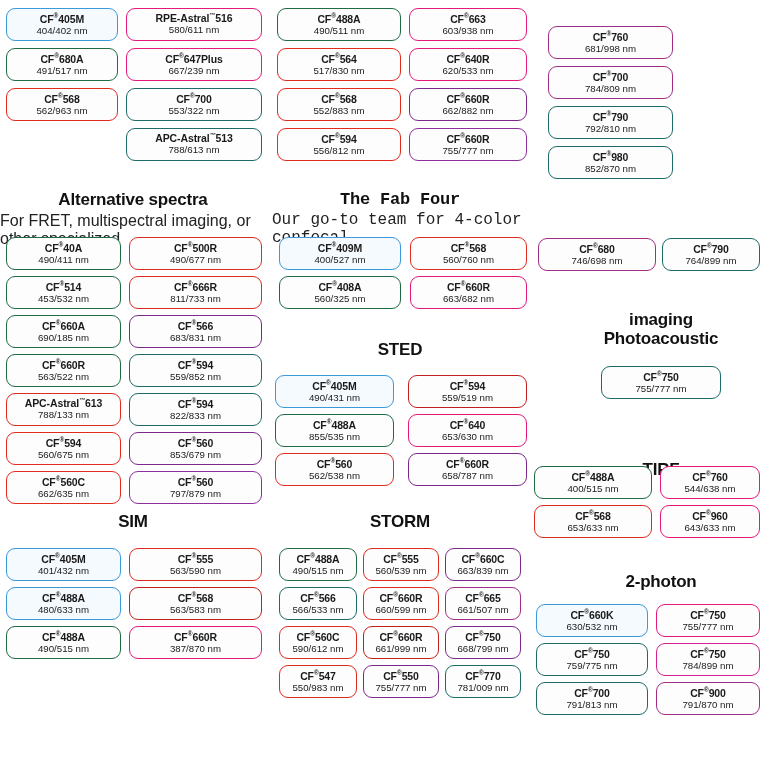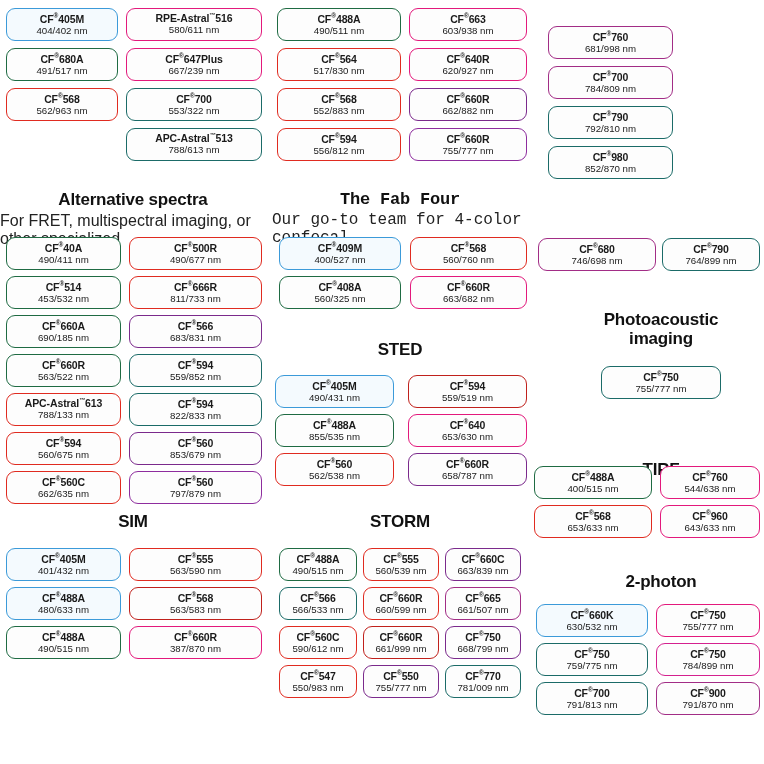--- a/index.html
+++ b/index.html
@@ -142,21 +142,21 @@
       <div class="dye-box c-pink" style="height: 33px;">
         <div class="dye-name">CF<span class="reg">®</span>663</div>
         <div class="dye-spec">603/938 nm</div>
       </div>
       <div class="dye-box c-red" style="height: 33px;">
         <div class="dye-name">CF<span class="reg">®</span>564</div>
         <div class="dye-spec">517/830 nm</div>
       </div>
       <div class="dye-box c-pink" style="height: 33px;">
         <div class="dye-name">CF<span class="reg">®</span>640R</div>
-        <div class="dye-spec">620/927 nm</div>
+        <div class="dye-spec">620/533 nm</div>
       </div>
       <div class="dye-box c-red" style="height: 33px;">
         <div class="dye-name">CF<span class="reg">®</span>568</div>
         <div class="dye-spec">552/883 nm</div>
       </div>
       <div class="dye-box c-purple" style="height: 33px;">
         <div class="dye-name">CF<span class="reg">®</span>660R</div>
         <div class="dye-spec">662/882 nm</div>
       </div>
       <div class="dye-box c-red" style="height: 33px;">
@@ -400,22 +400,22 @@
         <div class="dye-name">CF<span class="reg">®</span>680</div>
         <div class="dye-spec">746/698 nm</div>
       </div>
       <div class="dye-box c-teal" style="height: 33px;">
         <div class="dye-name">CF<span class="reg">®</span>790</div>
         <div class="dye-spec">764/899 nm</div>
       </div>
     </div>
 
   <div style="position:absolute; left:578px; top:310px; width:166px;">
+    <div class="sec-title two-line">imaging</div>
     <div class="sec-title two-line">Photoacoustic</div>
-    <div class="sec-title two-line">imaging</div>
   </div>
   <div class="grid" id="g-photoacoustic" style="left:601px; top:366px; width:120px;
               grid-template-columns:120px; gap:6px;">
       <div class="dye-box c-teal" style="height: 33px;">
         <div class="dye-name">CF<span class="reg">®</span>750</div>
         <div class="dye-spec">755/777 nm</div>
       </div>
     </div>
 
   <div style="position:absolute; left:578px; top:432px; width:166px;margin-top:28px;">

